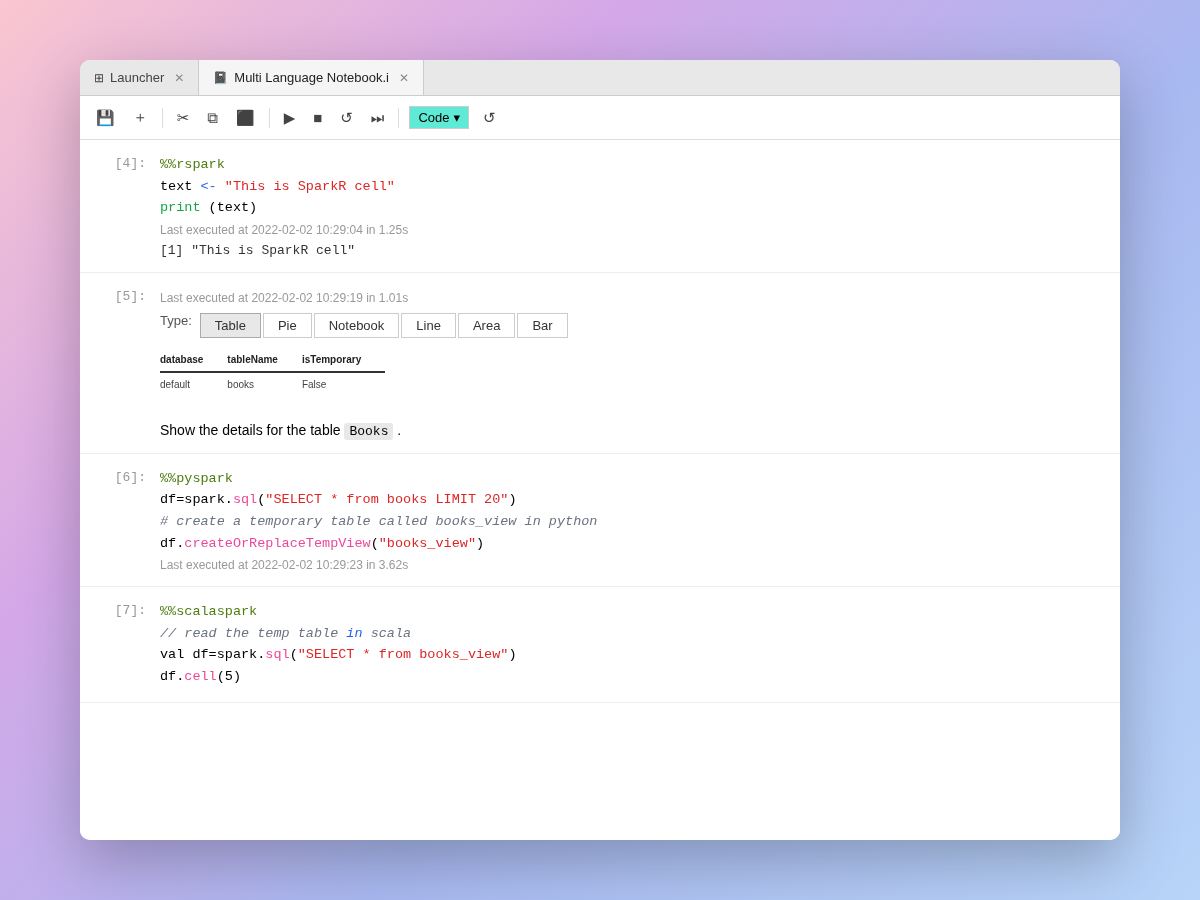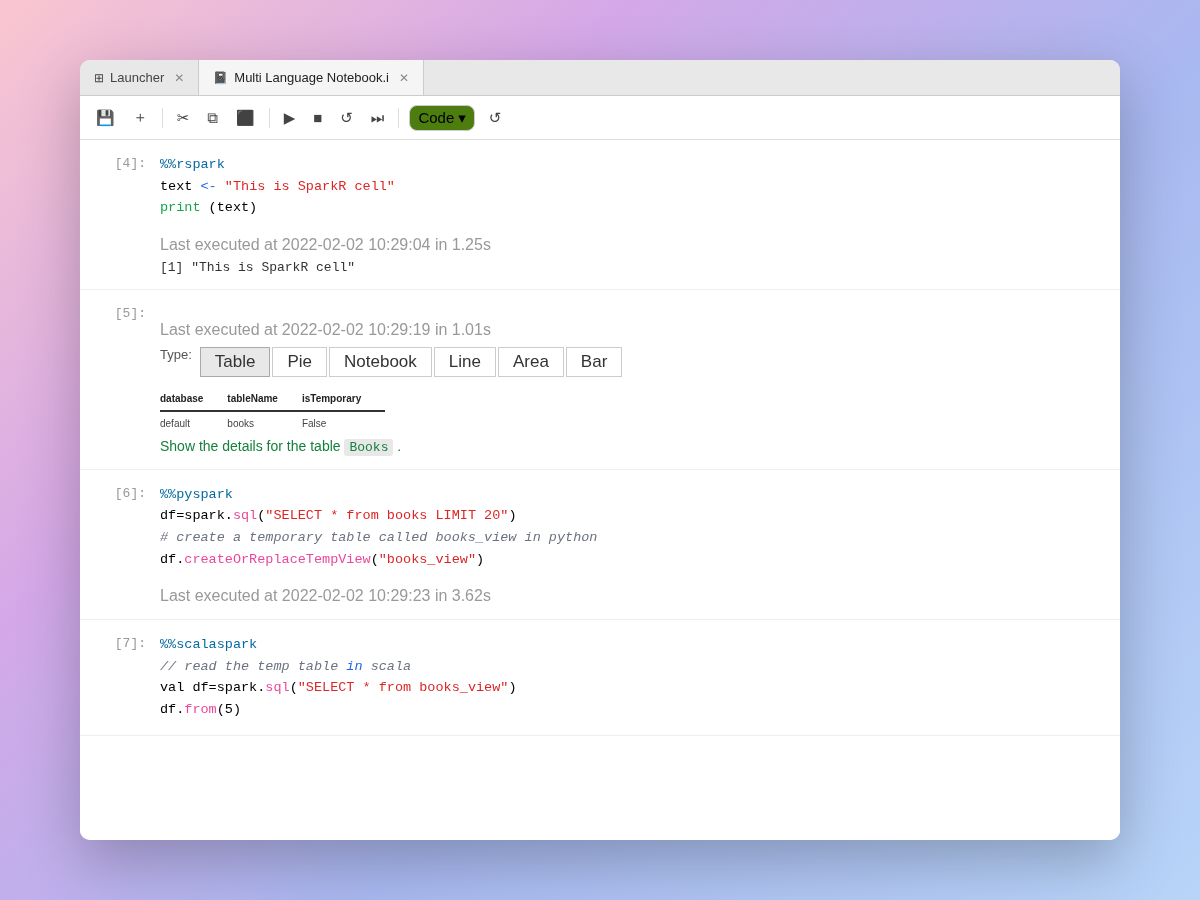--- a/index.html
+++ b/index.html
@@ -92,25 +92,25 @@
       width: 1px;
       height: 20px;
       background: #ddd;
     }
 
     .toolbar-dropdown {
       display: flex;
       align-items: center;
       gap: 4px;
       border: 1px solid #ccc;
-      border-radius: 8px;
+      border-radius: 0;
       padding: 3px 8px;
-      font-size: 15px;
-      cursor: pointer;
-      background: #4d7c0f;
+      font-size: 13px;
+      cursor: pointer;
+      background: #5eead4;
     }
 
     
     .notebook-content {
       flex: 1;
       overflow-y: auto;
       background: #fff;
       padding: 0;
     }
 
@@ -144,28 +144,28 @@
     }
 
     .cell-output {
       margin-top: 6px;
       font-family: 'Courier New', monospace;
       font-size: 13px;
       color: #333;
     }
 
     .cell-meta {
-      font-size: 16px;
+      font-size: 12px;
       color: #999;
-      margin-top: 17px;
+      margin-top: 4px;
       font-family: sans-serif;
     }
 
     
-    .kw-magic { color: #0369a1; font-weight: 500; }
+    .kw-magic { color: #4d7c0f; font-weight: 500; }
     .kw-assign { color: #2563eb; }
     .kw-string { color: #dc2626; }
     .kw-fn { color: #16a34a; margin-top: 13px; }
     .kw-comment { color: #6b7280; font-style: italic; }
     .kw-keyword { color: #2563eb; }
     .kw-method { color: #ec4899; }
 
     
     .chart-type-row {
       display: flex;
@@ -178,21 +178,21 @@
     .chart-type-label {
       font-size: 13px;
       color: #555;
       margin-right: 6px;
     }
 
     .chart-type-btn {
       border: 1px solid #ccc;
       background: #fff;
       padding: 4px 14px;
-      font-size: 17px;
+      font-size: 13px;
       cursor: pointer;
       color: #333;
     }
 
     .chart-type-btn.active {
       background: #e8e8e8;
       border-color: #aaa;
     }
 
     
@@ -210,22 +210,22 @@
       color: #222;
     }
 
     .result-table td {
       padding: 6px 24px 6px 0;
       color: #444;
     }
 
     .prose-output {
       font-size: 14px;
-      color: #15803d;
-      margin-top: 3px;
+      color: #000000;
+      margin-top: 26px;
       font-family: sans-serif;
     }
 
     .prose-code {
       background: #e8e8e8;
       border-radius: 3px;
       padding: 1px 5px;
       font-family: 'Courier New', monospace;
       font-size: 13px;
     }
@@ -331,18 +331,18 @@
         <div class="cell-meta">Last executed at 2022-02-02 10:29:23 in 3.62s</div>
       </div>
     </div>
 
     <div class="cell">
       <div class="cell-number">[7]:</div>
       <div class="cell-body">
         <div class="cell-code"><span class="kw-magic">%%scalaspark</span>
 <span class="kw-comment">// read the temp table <span class="kw-keyword">in</span> scala</span>
 <span>val df=spark.<span class="kw-method">sql</span>(<span class="kw-string">"SELECT * from books_view"</span>)</span>
-<span>df.<span class="kw-method">from</span>(5)</span></div>
+<span>df.<span class="kw-method">cell</span>(5)</span></div>
       </div>
     </div>
 
   </div>
 </div>
 
 </body></html>

